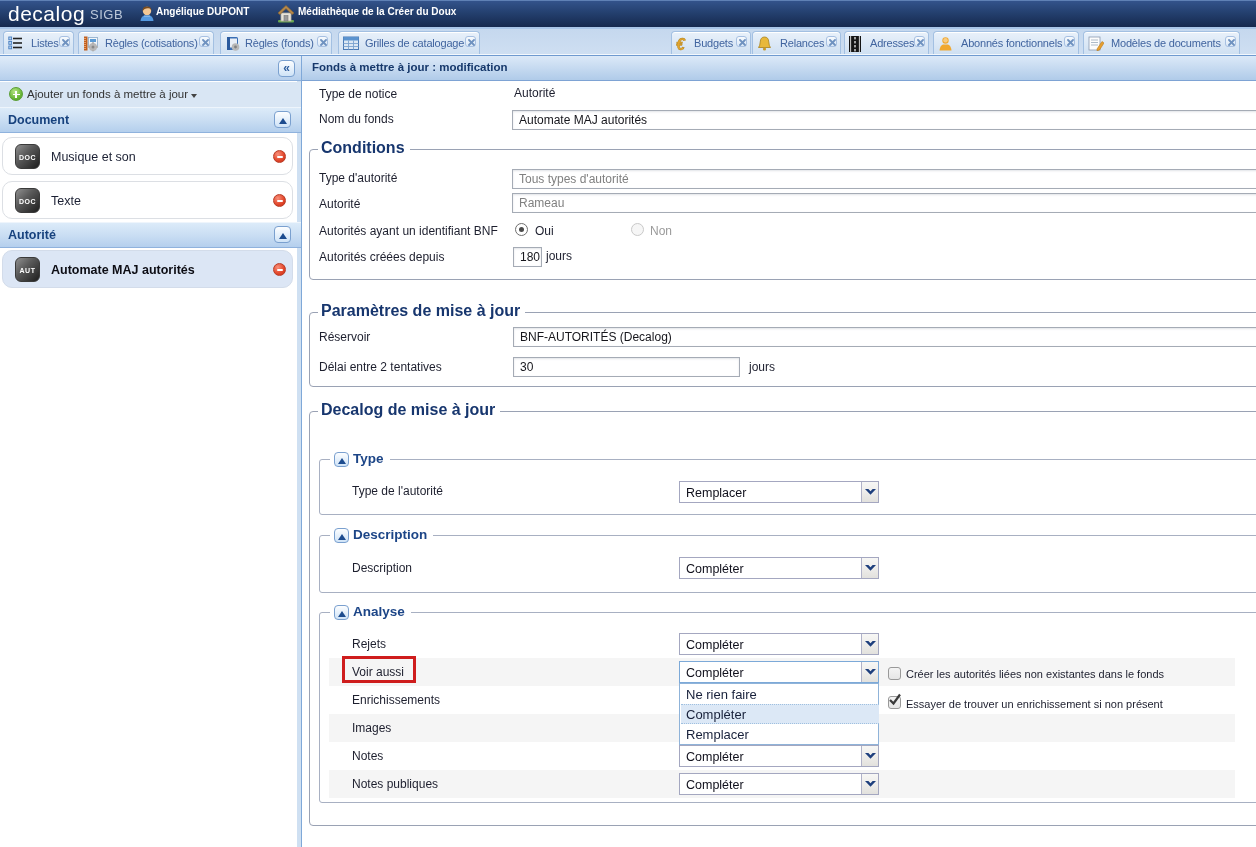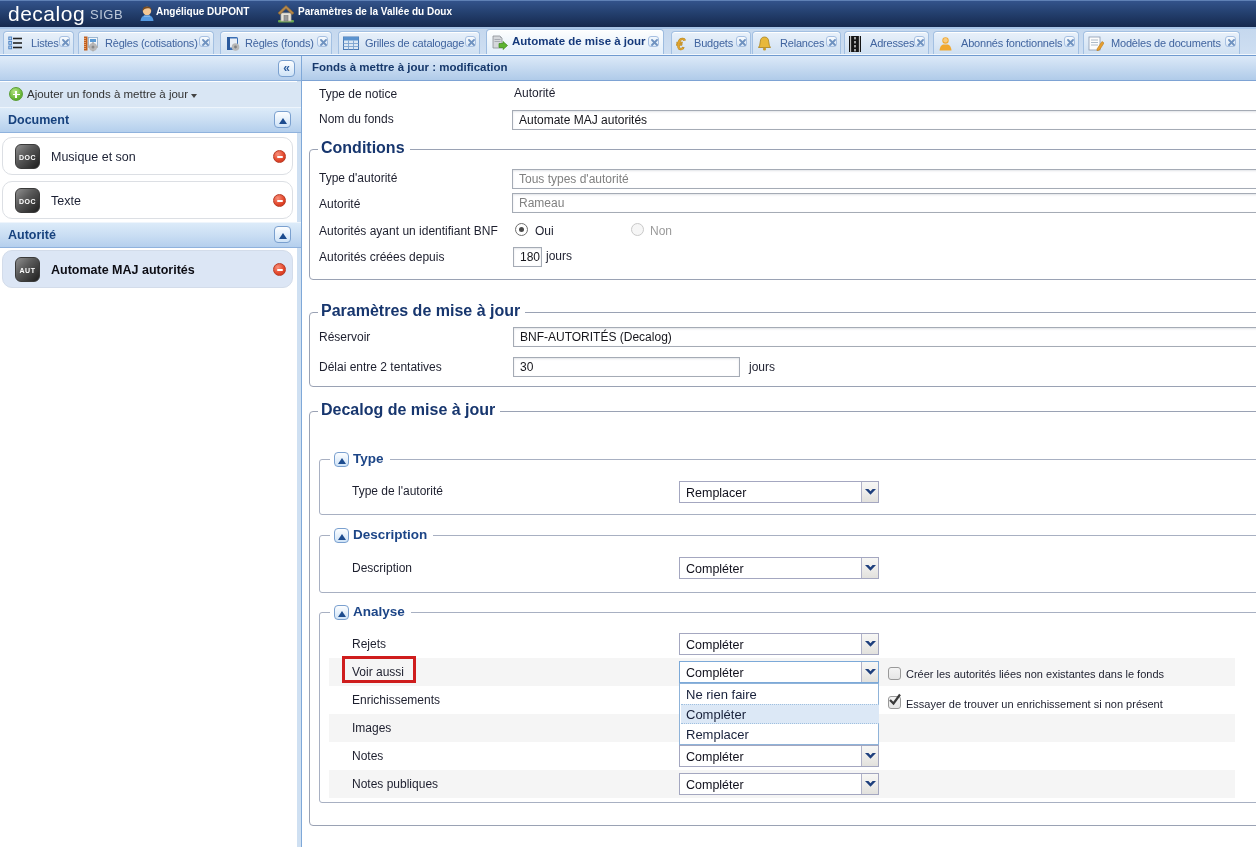--- a/index.html
+++ b/index.html
@@ -122,21 +122,21 @@
     <path d="M1.5 16 Q2 11.5 5 10.5 L11 10.5 Q14 11.5 14.5 16 Z" fill="#5599e0"></path>
     <path d="M5 10.5 L11 10.5 L11 12 L5 12Z" fill="#7db4ec"></path>
   </svg>
   <span class="tbtxt" style="left:156px">Angélique DUPONT</span>
   <svg class="abs" style="left:277px;top:4px" width="18" height="19" viewBox="0 0 18 19">
     <rect x="1" y="16" width="16" height="2.5" rx="1" fill="#6aa84f"></rect>
     <rect x="4" y="9" width="10" height="8" fill="#e8e4da" stroke="#b8b2a4" stroke-width="0.8"></rect>
     <path d="M1 9 L9 1.5 L17 9 L15 10.5 L9 4.5 L3 10.5Z" fill="#b98a4a" stroke="#8a6534" stroke-width="0.7"></path>
     <rect x="7" y="11.5" width="4" height="5.5" fill="#9a9a9a" stroke="#777" stroke-width="0.6"></rect>
   </svg>
-  <span class="tbtxt" style="left:298px">Paramètres de la Vallée du Doux</span>
+  <span class="tbtxt" style="left:298px">Médiathèque de la Créer du Doux</span>
 </div>
 
 <div id="tabbar">
   <div class="baseline1"></div>
     <div class="baseline2"></div>
   <div class="tab" style="left:3px;width:71px">
     <svg width="15" height="14" viewBox="0 0 15 14">
         <g fill="#b8d4f0" stroke="#4a7fc1" stroke-width="0.9">
           <rect x="0.8" y="1" width="2.8" height="2.8"></rect>
           <rect x="0.8" y="5.5" width="2.8" height="2.8"></rect>
@@ -214,40 +214,20 @@
         <rect x="0.5" y="1" width="15" height="3.5" fill="#5b93cf"></rect>
         <g stroke="#7aa3cf" stroke-width="0.9">
           <line x1="5.5" y1="4.5" x2="5.5" y2="13.5"></line>
           <line x1="10.5" y1="4.5" x2="10.5" y2="13.5"></line>
           <line x1="0.5" y1="7.5" x2="15.5" y2="7.5"></line>
           <line x1="0.5" y1="10.5" x2="15.5" y2="10.5"></line>
         </g>
       </svg>
     <span class="txt" style="left:26px">Grilles de catalogage</span>
       <span class="cl" style="right:3px">
-        <svg width="7" height="7" viewBox="0 0 7 7">
-          <g stroke="#6f92c0" stroke-width="1.8" stroke-linecap="round">
-            <line x1="1" y1="1" x2="6" y2="6"></line>
-            <line x1="6" y1="1" x2="1" y2="6"></line>
-          </g>
-        </svg>
-      </span>
-  </div>
-  <div class="tab active" style="left:486px;width:178px">
-    <svg width="17" height="16" viewBox="0 0 17 16">
-        <path d="M2 1 L9 1 L11 3 L11 13 L2 13Z" fill="#d5d8dc" stroke="#8a8f96" stroke-width="0.8"></path>
-        <path d="M9 1 L9 3 L11 3Z" fill="#aab0b8"></path>
-        <g stroke="#9aa0a8" stroke-width="0.8">
-          <line x1="3.5" y1="4.5" x2="9.5" y2="4.5"></line>
-          <line x1="3.5" y1="6.5" x2="9.5" y2="6.5"></line>
-        </g>
-        <path d="M8 8.5 L12 8.5 L12 6.5 L16.5 10.5 L12 14.5 L12 12.5 L8 12.5Z" fill="#5cb332" stroke="#3d8a1a" stroke-width="0.7"></path>
-      </svg>
-    <span class="txt" style="left:25px">Automate de mise à jour</span>
-      <span class="cl" style="right:4px;top:6px">
         <svg width="7" height="7" viewBox="0 0 7 7">
           <g stroke="#6f92c0" stroke-width="1.8" stroke-linecap="round">
             <line x1="1" y1="1" x2="6" y2="6"></line>
             <line x1="6" y1="1" x2="1" y2="6"></line>
           </g>
         </svg>
       </span>
   </div>
   <div class="tab" style="left:671px;width:80px">
     <svg width="16" height="17" viewBox="0 0 16 17">

